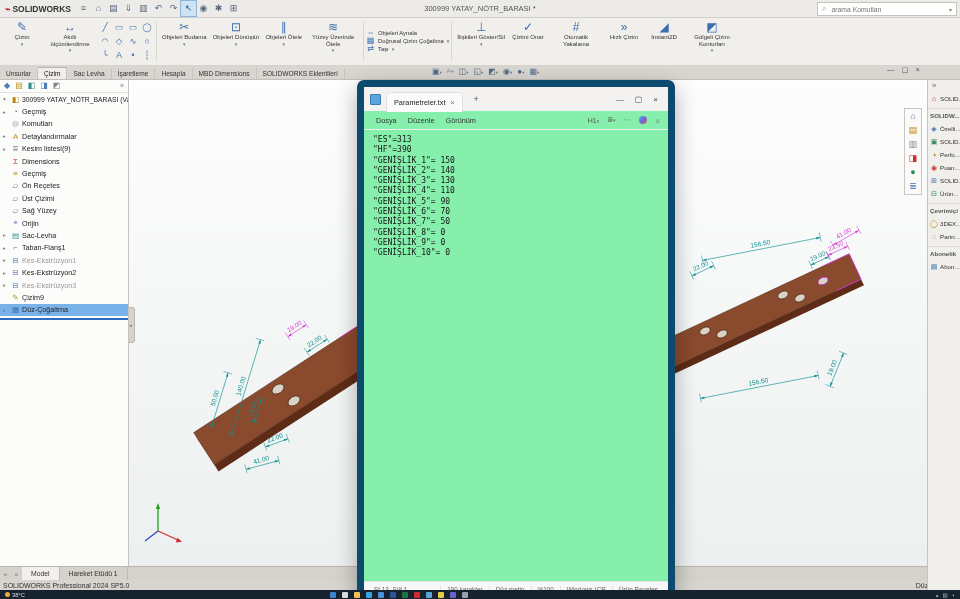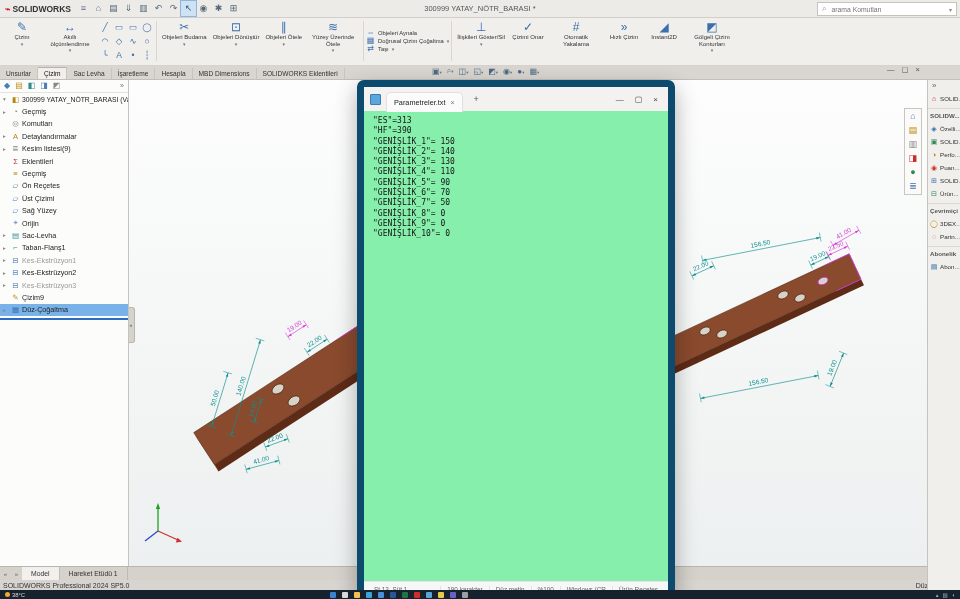--- a/index.html
+++ b/index.html
@@ -269,21 +269,21 @@
           <span>Detaylandırmalar</span>
         </div>
         <div class="titem">
           <span class="arr">▸</span>
           <span class="ticon" style="color: rgb(138, 138, 138);">≣</span>
           <span>Kesim listesi(9)</span>
         </div>
         <div class="titem">
           <span class="arr"></span>
           <span class="ticon" style="color: rgb(176, 48, 48);">Σ</span>
-          <span>Eklentileri</span>
+          <span>Dimensions</span>
         </div>
         <div class="titem">
           <span class="arr"></span>
           <span class="ticon" style="color: rgb(184, 134, 11);">≡</span>
           <span>Geçmiş</span>
         </div>
         <div class="titem">
           <span class="arr"></span>
           <span class="ticon" style="color: rgb(74, 126, 187);">▱</span>
           <span>Ön Reçetes</span>
@@ -551,20 +551,32 @@
         <span>Parametreler.txt</span>
         <span class="np-x">×</span>
       </div>
       <span class="np-plus">+</span>
       <div class="np-winbtns" id="np-winbtns">
           <span>—</span>
           <span>▢</span>
           <span>×</span>
         </div>
     </div>
+    <div class="np-menu">
+      <span class="mi">Dosya</span>
+      <span class="mi">Düzenle</span>
+      <span class="mi">Görünüm</span>
+      <div class="np-tools" id="np-tools">
+          <span>H1<span class="dd">▾</span></span>
+          <span>≣<span class="dd">▾</span></span>
+          <span>⋯</span>
+          <span class="copilot"></span>
+          <span>☼</span>
+        </div>
+    </div>
     <div class="np-body" id="np-lines">
         <div class="np-line">"ES"=313</div>
         <div class="np-line">"HF"=390</div>
         <div class="np-line">"GENİŞLİK_1"= 150</div>
         <div class="np-line">"GENİŞLİK_2"= 140</div>
         <div class="np-line">"GENİŞLİK_3"= 130</div>
         <div class="np-line">"GENİŞLİK_4"= 110</div>
         <div class="np-line">"GENİŞLİK_5"= 90</div>
         <div class="np-line">"GENİŞLİK_6"= 70</div>
         <div class="np-line">"GENİŞLİK_7"= 50</div>

